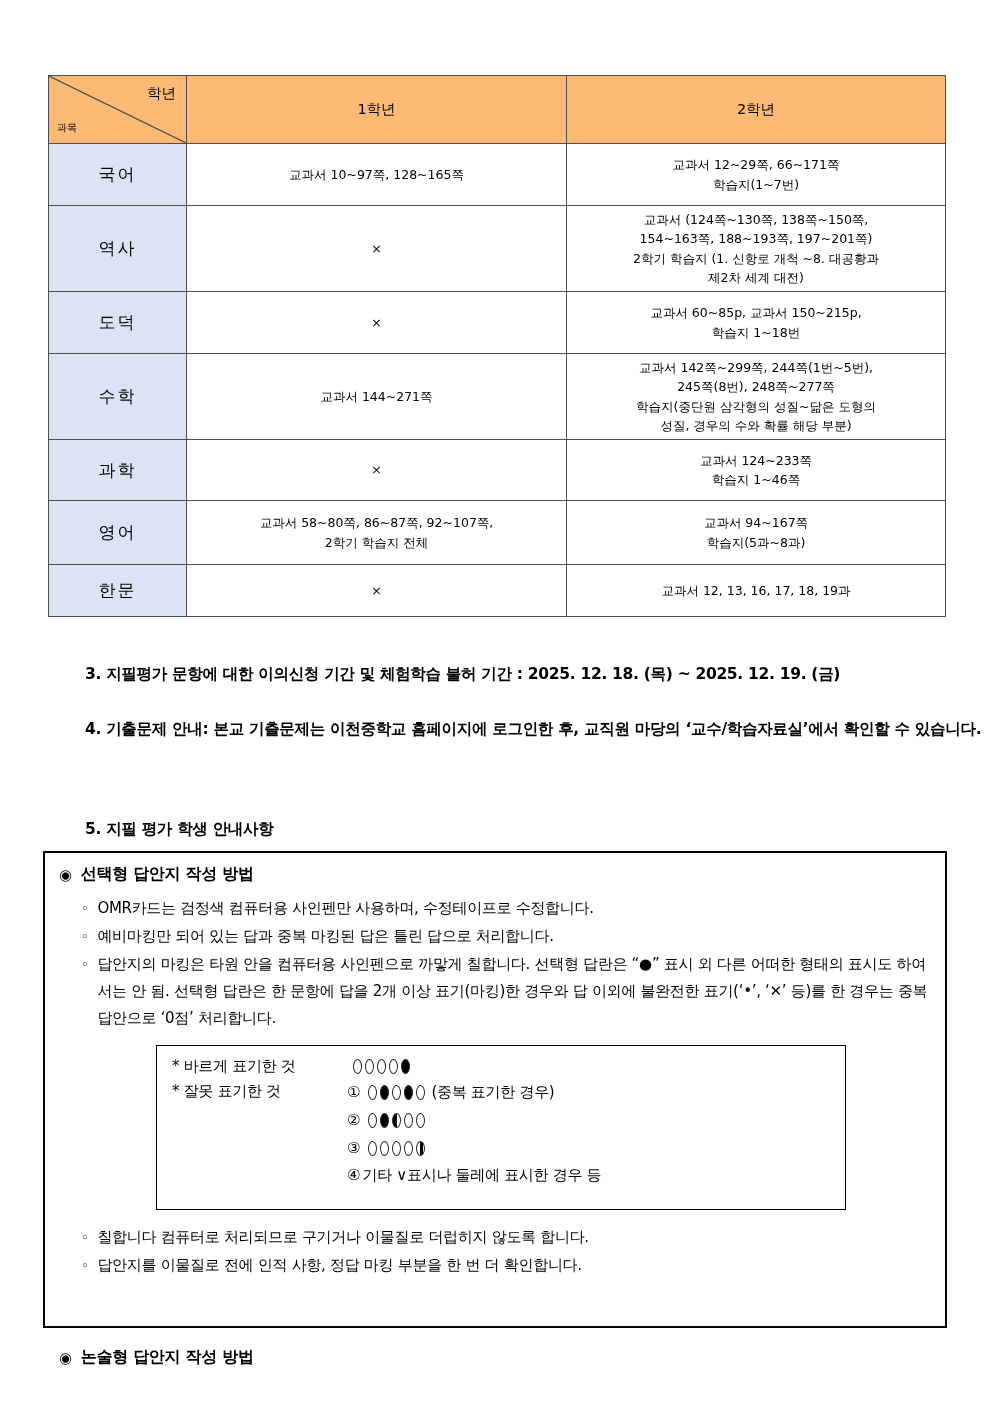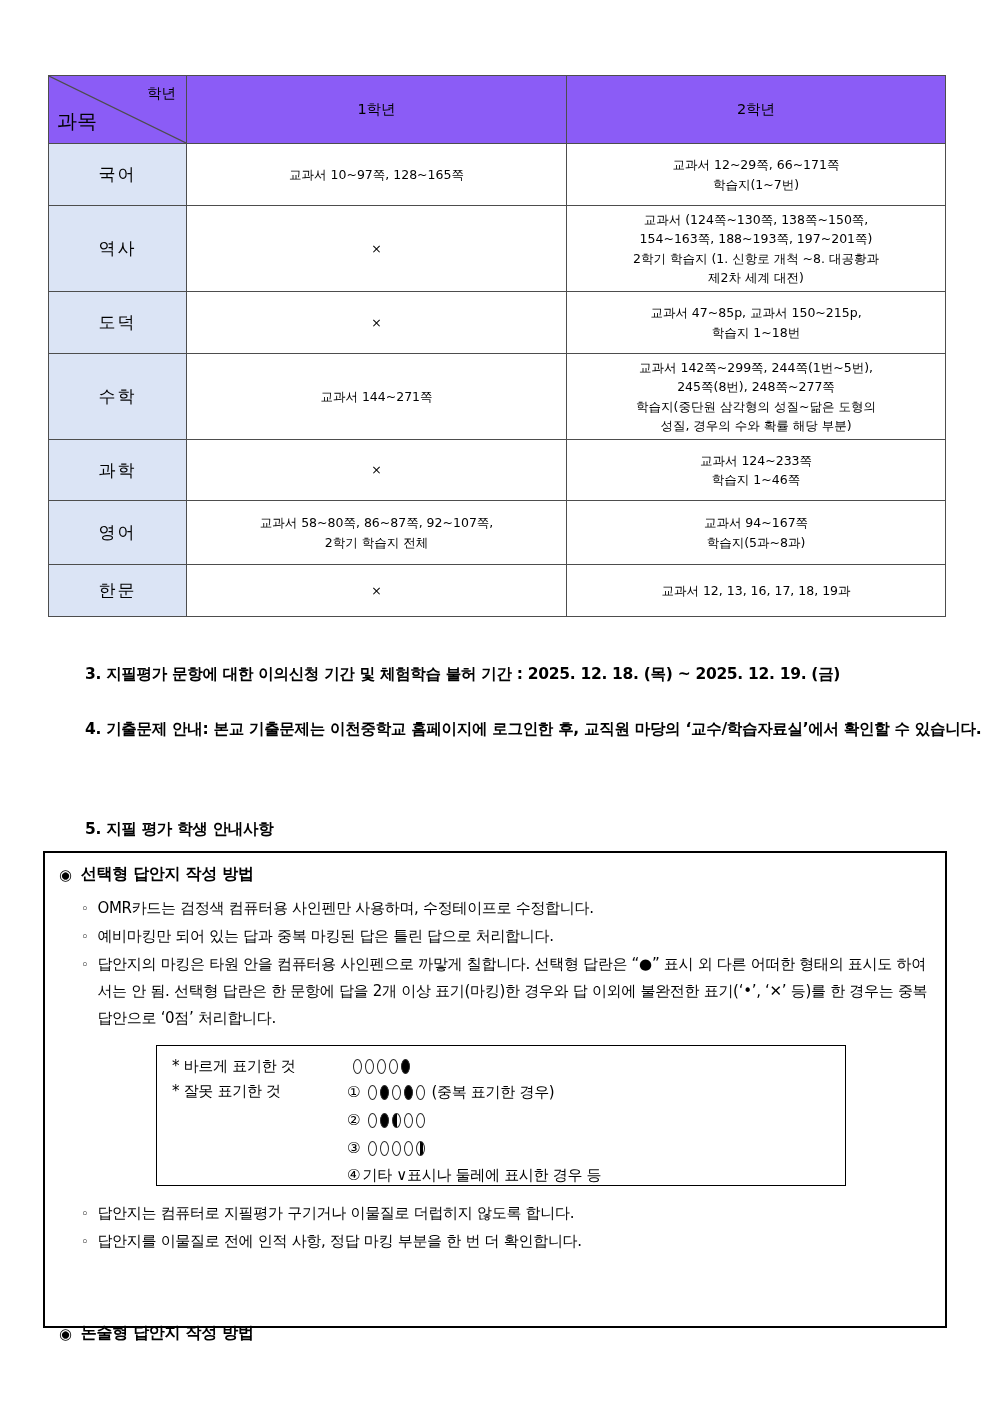--- a/index.html
+++ b/index.html
@@ -32,39 +32,39 @@
 
   tr.hdr { height: 68px; }
   tr.r-korean  { height: 62px; }
   tr.r-history { height: 86px; }
   tr.r-ethics  { height: 62px; margin-left: 30px; }
   tr.r-math    { height: 86px; }
   tr.r-science { height: 61px; }
   tr.r-english { height: 64px; }
   tr.r-hanja   { height: 52px; }
 
-  .hdr-bg { background: #8b5cf6; }
+  .hdr-bg { background: #fdba74; }
   td.subject {
     background: #dbe4f5;
     font-size: 17px;
     letter-spacing: 2px;
   }
   td.scope-cell {
     font-size: 12.5px;
     line-height: 1.55;
     white-space: pre-line;
     padding: 2px 4px;
   }
   th.grade-col { font-size: 14.5px; }
 
   
   th.diag { position: relative; padding: 0; }
   th.diag svg { position: absolute; inset: 0; width: 100%; height: 100%; }
   .diag-label-top { position: absolute; top: 8px; right: 10px; font-size: 14.5px; font-weight: normal; }
-  .diag-label-bottom { position: absolute; bottom: 8px; left: 8px; font-size: 20px; font-weight: normal; }
+  .diag-label-bottom { position: absolute; bottom: 8px; left: 8px; font-size: 10px; font-weight: normal; }
 
   
   .section-line {
     position: absolute;
     left: 48px;
     width: 906px;
     font-size: 15.5px;
     font-weight: bold;
     line-height: 1.75;
     letter-spacing: -0.3px;
@@ -103,21 +103,21 @@
     margin-bottom: 1px;
     letter-spacing: -0.3px;
   }
   .sub-bullet .bullet-sub { flex: 0 0 auto; font-size: 13px; padding-top: 2px; }
   .sub-bullet .bullet-text { flex: 1 1 auto; }
 
   
   #example-box {
     margin: 13px 0 0 97px;
     width: 690px;
-    height: 141px;
+    height: 165px;
     border: 1px solid #000;
     padding: 11px 0 0 15px;
     font-size: 15px;
   }
   .ex-row { display: flex; margin-bottom: 6px; }
   .ex-label { flex: 0 0 175px; letter-spacing: -0.3px; }
   .ovals { display: inline-flex; align-items: center; gap: 3px; margin: 0 6px; }
   .oval {
     display: inline-block;
     width: 9px; height: 15px;
@@ -167,21 +167,21 @@
       <td class="subject">역사</td>
       <td class="scope-cell">×</td>
       <td class="scope-cell">교과서 (124쪽~130쪽, 138쪽~150쪽,
 154~163쪽, 188~193쪽, 197~201쪽)
 2학기 학습지 (1. 신항로 개척 ~8. 대공황과
 제2차 세계 대전)</td>
     </tr>
     <tr class="r-ethics">
       <td class="subject">도덕</td>
       <td class="scope-cell">×</td>
-      <td class="scope-cell">교과서 47~85p, 교과서 150~215p,
+      <td class="scope-cell">교과서 60~85p, 교과서 150~215p,
 학습지 1~18번</td>
     </tr>
     <tr class="r-math">
       <td class="subject">수학</td>
       <td class="scope-cell">교과서 144~271쪽</td>
       <td class="scope-cell">교과서 142쪽~299쪽, 244쪽(1번~5번),
 245쪽(8번), 248쪽~277쪽
 학습지(중단원 삼각형의 성질~닮은 도형의
 성질, 경우의 수와 확률 해당 부분)</td>
     </tr>
@@ -282,21 +282,21 @@
             <span class="ex-num">④</span> 
             <span class="ex-note">기타 ∨표시나 둘레에 표시한 경우 등</span>
           </div>
         </div>
     </div>
   </div>
 
   <div class="sub-bullets" id="bullets2">
     <div class="sub-bullet">
       <span class="bullet-sub">◦</span>
-      <span class="bullet-text">답안지는 컴퓨터로 지필평가 구기거나 이물질로 더럽히지 않도록 합니다.</span>
+      <span class="bullet-text">칠합니다 컴퓨터로 처리되므로 구기거나 이물질로 더럽히지 않도록 합니다.</span>
     </div>
     <div class="sub-bullet">
       <span class="bullet-sub">◦</span>
       <span class="bullet-text">답안지를 이물질로 전에 인적 사항, 정답 마킹 부분을 한 번 더 확인합니다.</span>
     </div>
   </div>
 
   <div class="box-heading" id="heading2">
     <span class="bullet-main">◉</span>
     <span>논술형 답안지 작성 방법</span>

